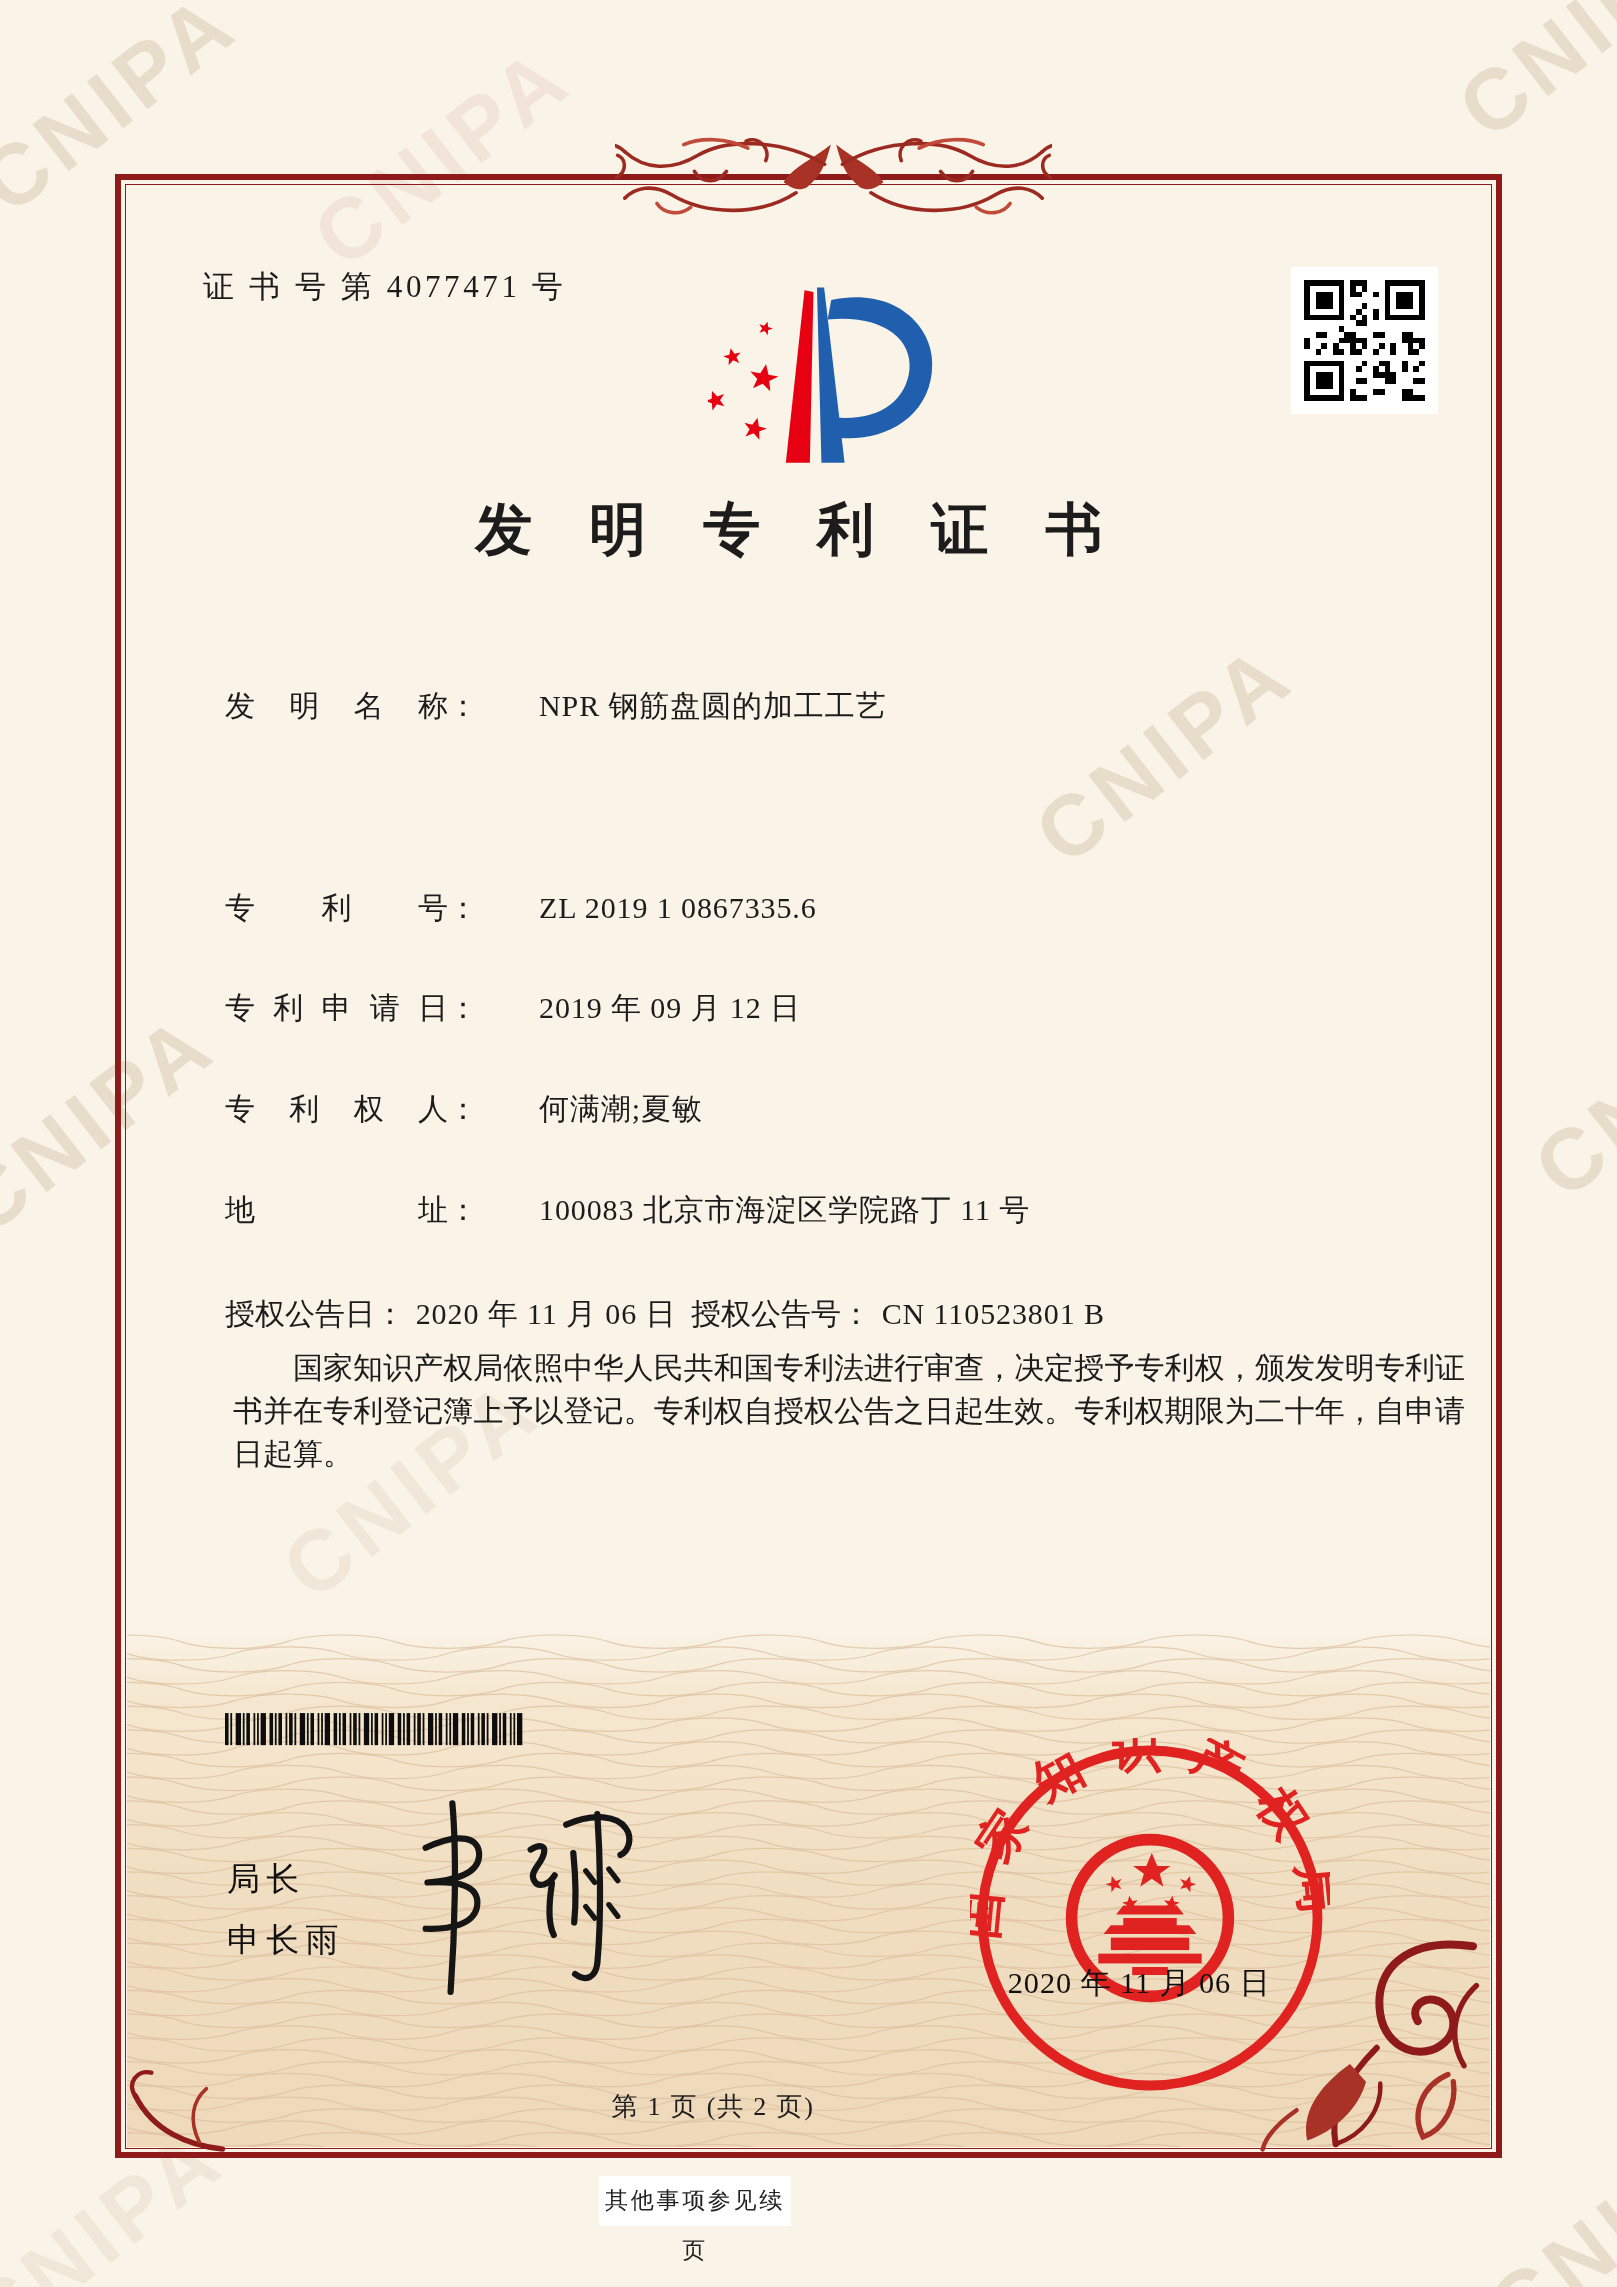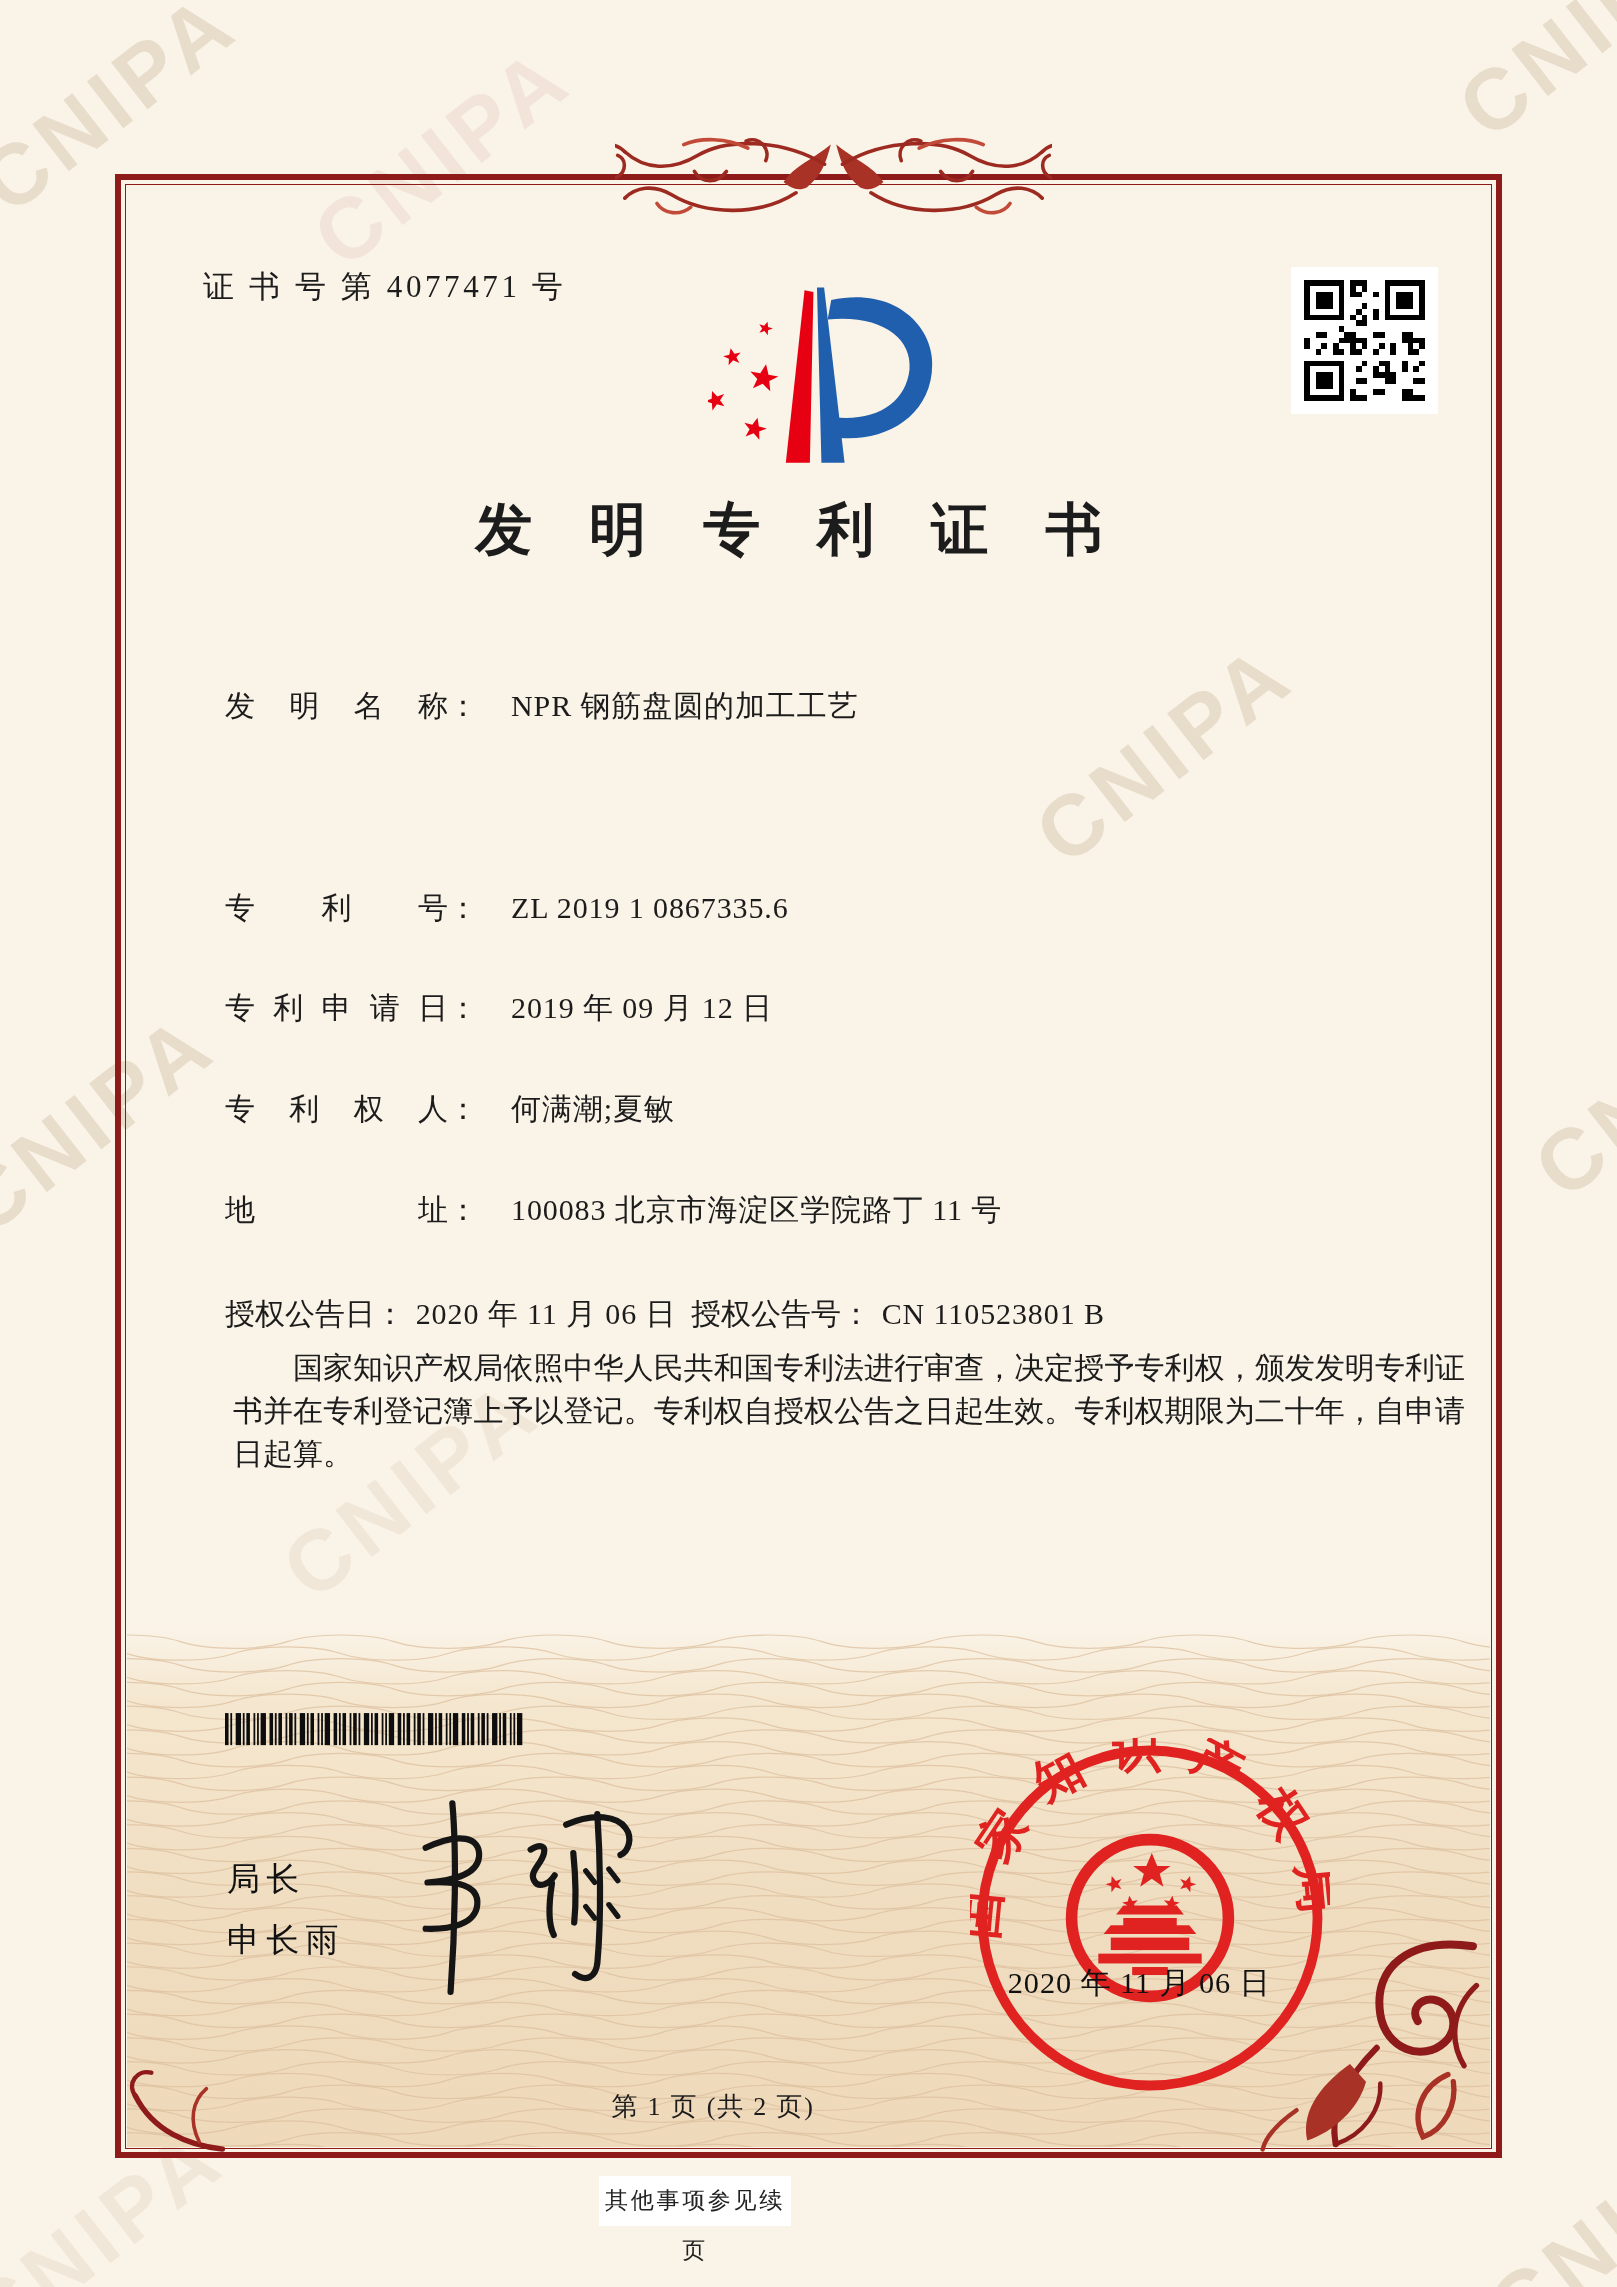--- a/index.html
+++ b/index.html
@@ -29,21 +29,21 @@
   #title{left:115px;top:492px;width:1369px;text-align:center;font-size:57px;font-weight:bold;
       letter-spacing:21.4px;z-index:3;}
   #qr-box{left:1291px;top:267px;width:147px;height:147px;background:#fff;z-index:3;
       display:flex;align-items:center;justify-content:center;}
   #logo{left:708px;top:252px;z-index:3;}
 
   
   .field-row{position:absolute;left:225px;font-size:30px;z-index:3;white-space:nowrap;}
   .f-label{display:inline-block;width:223px;text-align:justify;text-align-last:justify;vertical-align:top;}
   .f-colon{display:inline-block;}
-  .f-value{display:inline-block;margin-left:33px;letter-spacing:0.9px;}
+  .f-value{display:inline-block;margin-left:61px;letter-spacing:0.9px;}
   .g-label{display:inline-block;}
   .g-value{display:inline-block;margin-left:10.7px;letter-spacing:0.9px;}
 
   
   #paras{left:225px;top:1338px;width:1248px;z-index:3;}
   #paras p{margin:8px;font-size:30px;line-height:43px;text-align:justify;text-indent:2em;}
   #paras p + p{margin-top:7.1px;}
 
   
   #barcode{left:225px;top:1713px;z-index:3;}

